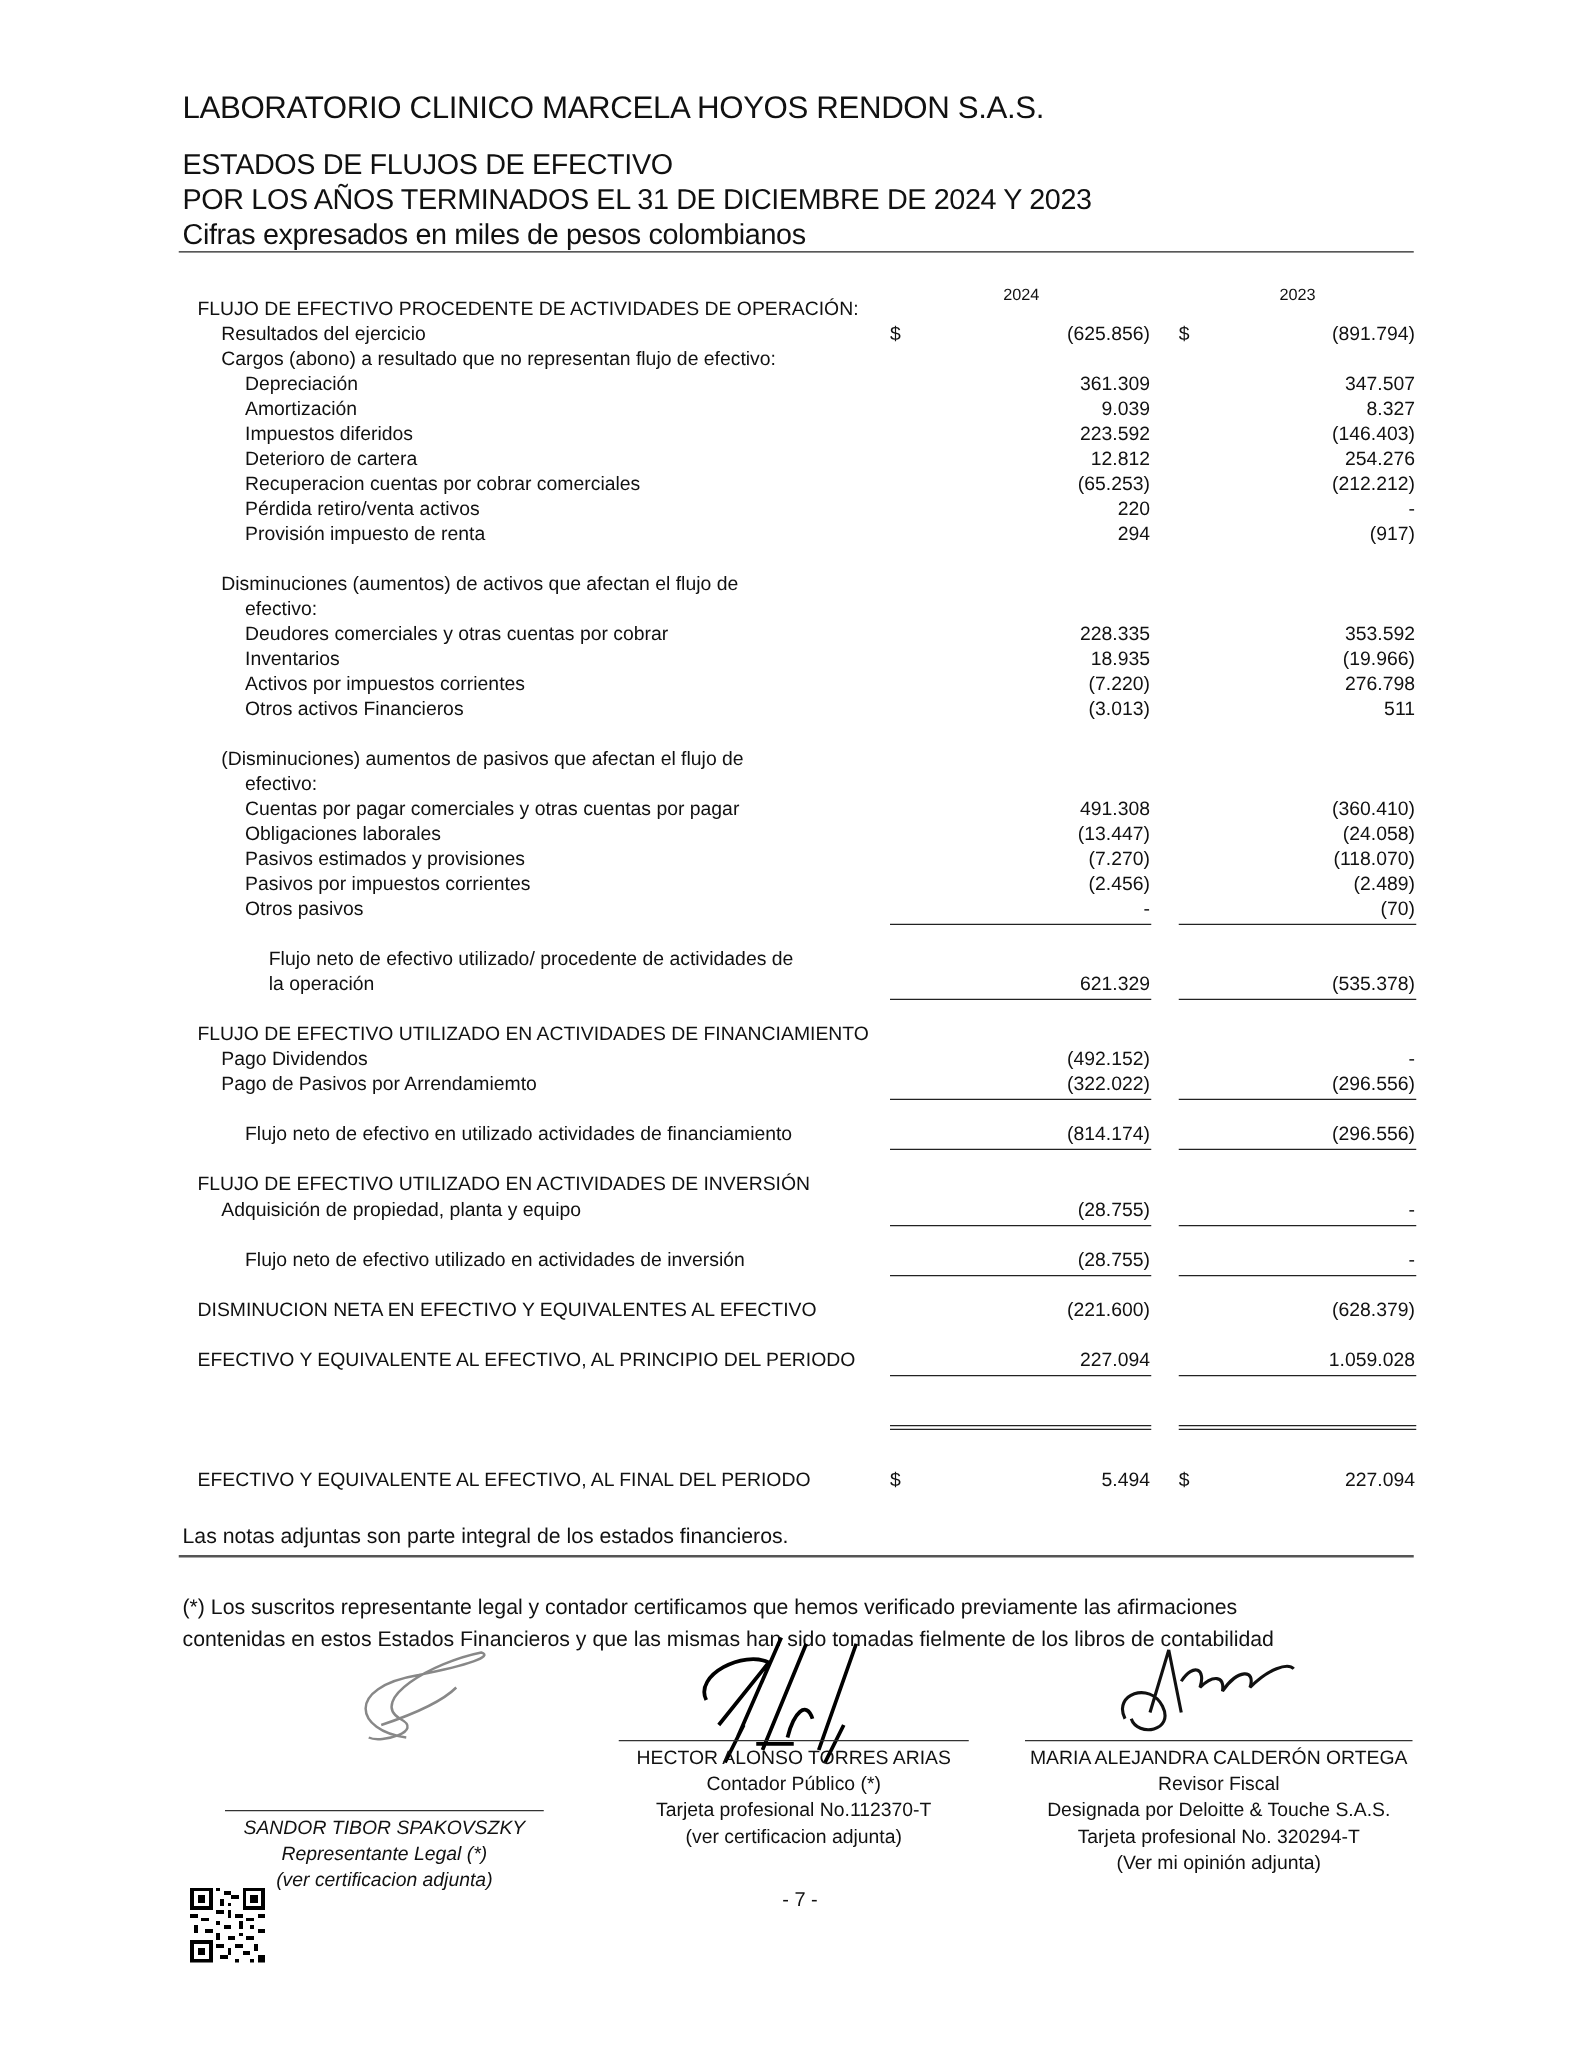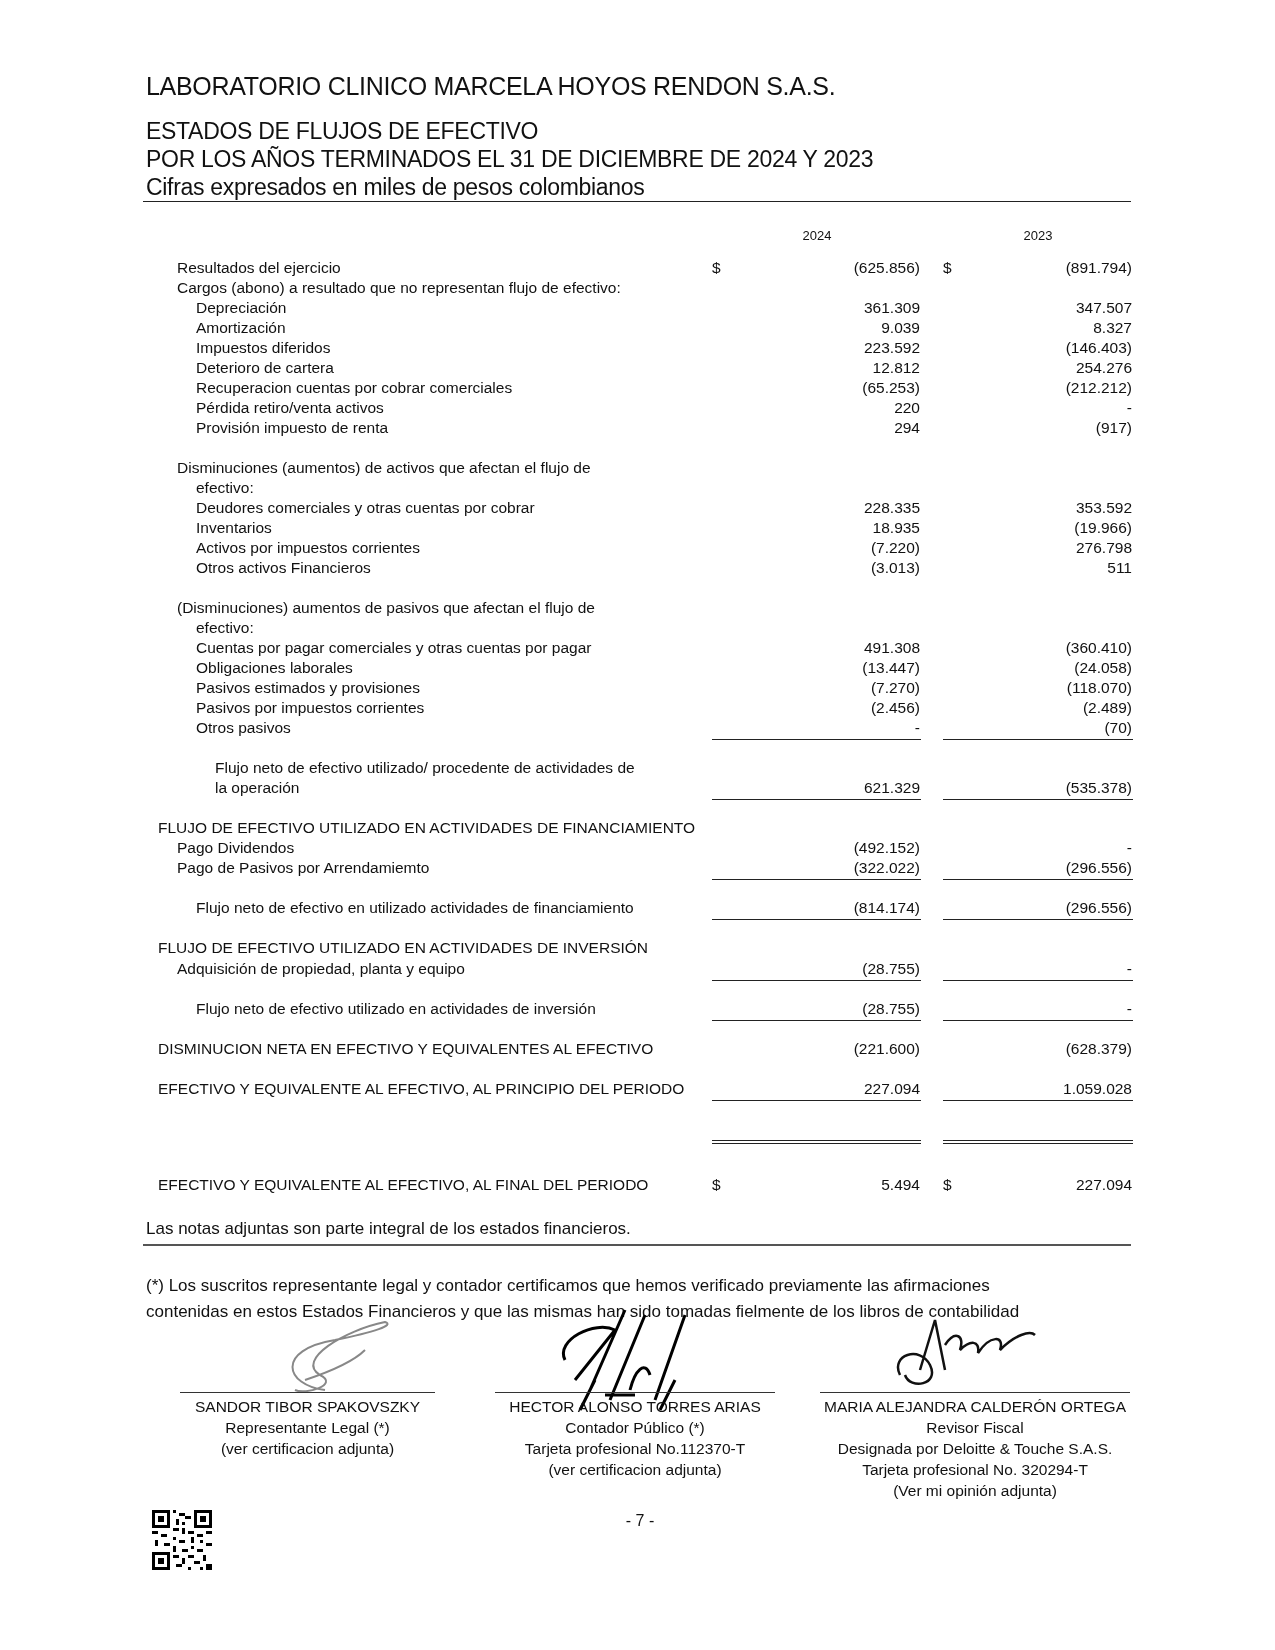--- a/index.html
+++ b/index.html
@@ -57,21 +57,21 @@
       position: absolute; left: 143px; top: 1244px; width: 988px; height: 2px; background: #555;
     }
     .cert {
       position: absolute; left: 146px; width: 960px; font-size: 17px; line-height: 26px;
     }
     .cert1 { top: 1273px; }
     .cert2 { top: 1299px; }
 
     .sig-block { position: absolute; text-align: center; font-size: 15.5px; line-height: 21px; }
     .sig-block .line { height: 1px; background: #333; margin-bottom: 3px; }
-    .sig1 { left: 180px; width: 255px; top: 1392px; }
+    .sig1 { left: 180px; width: 255px; top: 1448px; font-style: italic; }
     .sig2 { left: 495px; width: 280px; top: 1392px; }
     .sig3 { left: 820px; width: 310px; top: 1392px; }
     .sig-img { position: absolute; }
     .sig-img-1 { left: 265px; top: 1320px; }
     .sig-img-2 { left: 535px; top: 1300px; }
     .sig-img-3 { left: 890px; top: 1315px; }
 
     .page-num {
       position: absolute; left: 620px; top: 1512px; font-size: 16px; width: 40px; text-align: center;
     }
@@ -84,20 +84,23 @@
 <div class="subtitle sub1">ESTADOS DE FLUJOS DE EFECTIVO</div>
 <div class="subtitle sub2">POR LOS AÑOS TERMINADOS EL 31 DE DICIEMBRE DE 2024 Y 2023</div>
 <div class="subtitle sub3">Cifras expresados en miles de pesos colombianos</div>
 <div class="rule-top"></div>
 
 <div class="year year-2024">2024</div>
 <div class="year year-2023">2023</div>
 
 <div class="stmt">
 
+  <div class="row" style="top:237px">
+      <span class="lbl i0">FLUJO DE EFECTIVO PROCEDENTE DE ACTIVIDADES DE OPERACIÓN:</span>
+    </div>
 
   <div class="row" style="top:257px">
     <span class="lbl i1">Resultados del ejercicio</span>
     <span class="cur cur-a">$</span>
     <span class="val val-a">(625.856)</span>
     <span class="cur cur-b">$</span>
     <span class="val val-b">(891.794)</span>
   </div>
   <div class="row" style="top:277px">
       <span class="lbl i1">Cargos (abono) a resultado que no representan flujo de efectivo:</span>

